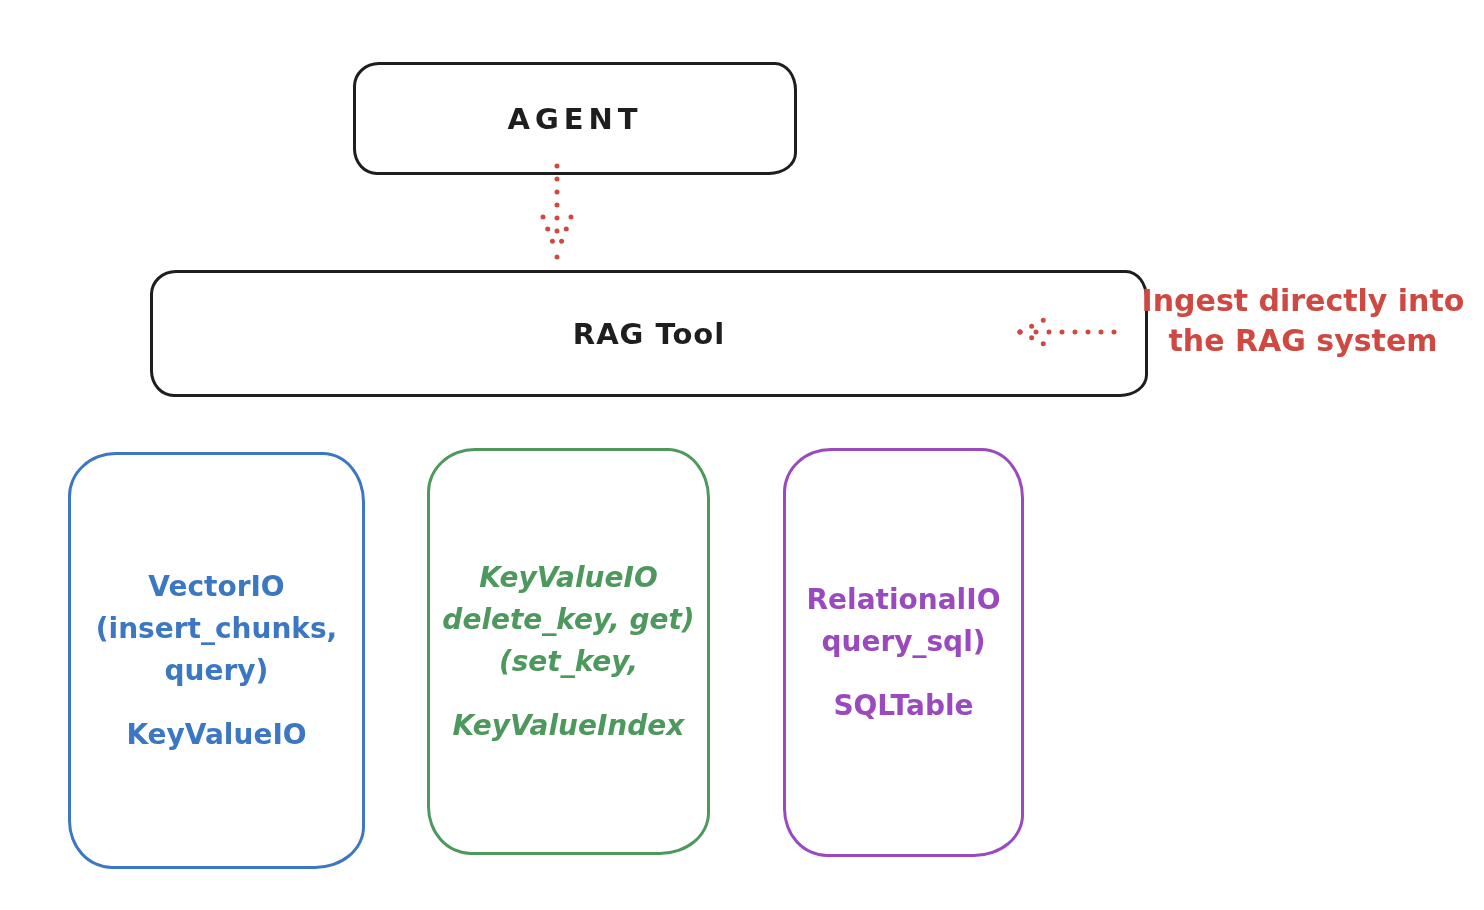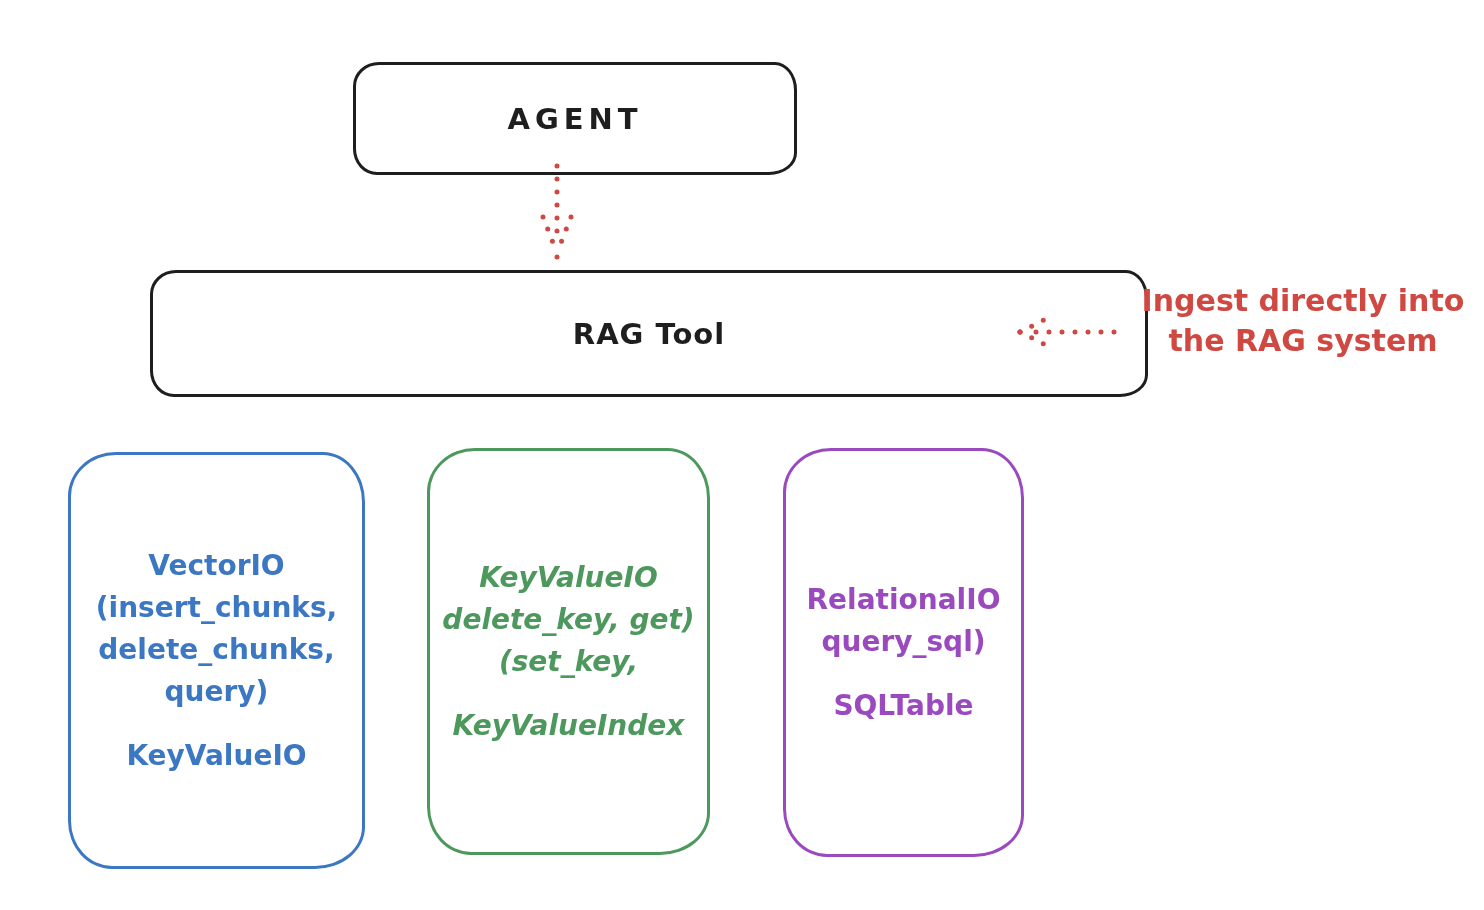--- a/index.html
+++ b/index.html
@@ -128,21 +128,20 @@
 
   <div class="annotation">
     <div>Ingest directly into</div>
     <div>the RAG system</div>
   </div>
 
   <div class="node store-box vector-box">
     <div class="inner">
       <div>VectorIO</div>
       <div>(insert_chunks,</div>
-      <div>delete_chunks,</div>
       <div>query)</div>
       <div class="index-label">KeyValueIO</div>
     </div>
   </div>
 
   <div class="node store-box keyvalue-box">
     <div class="inner">
       <div>KeyValueIO</div>
       <div>delete_key, get)</div>
       <div>(set_key,</div>

